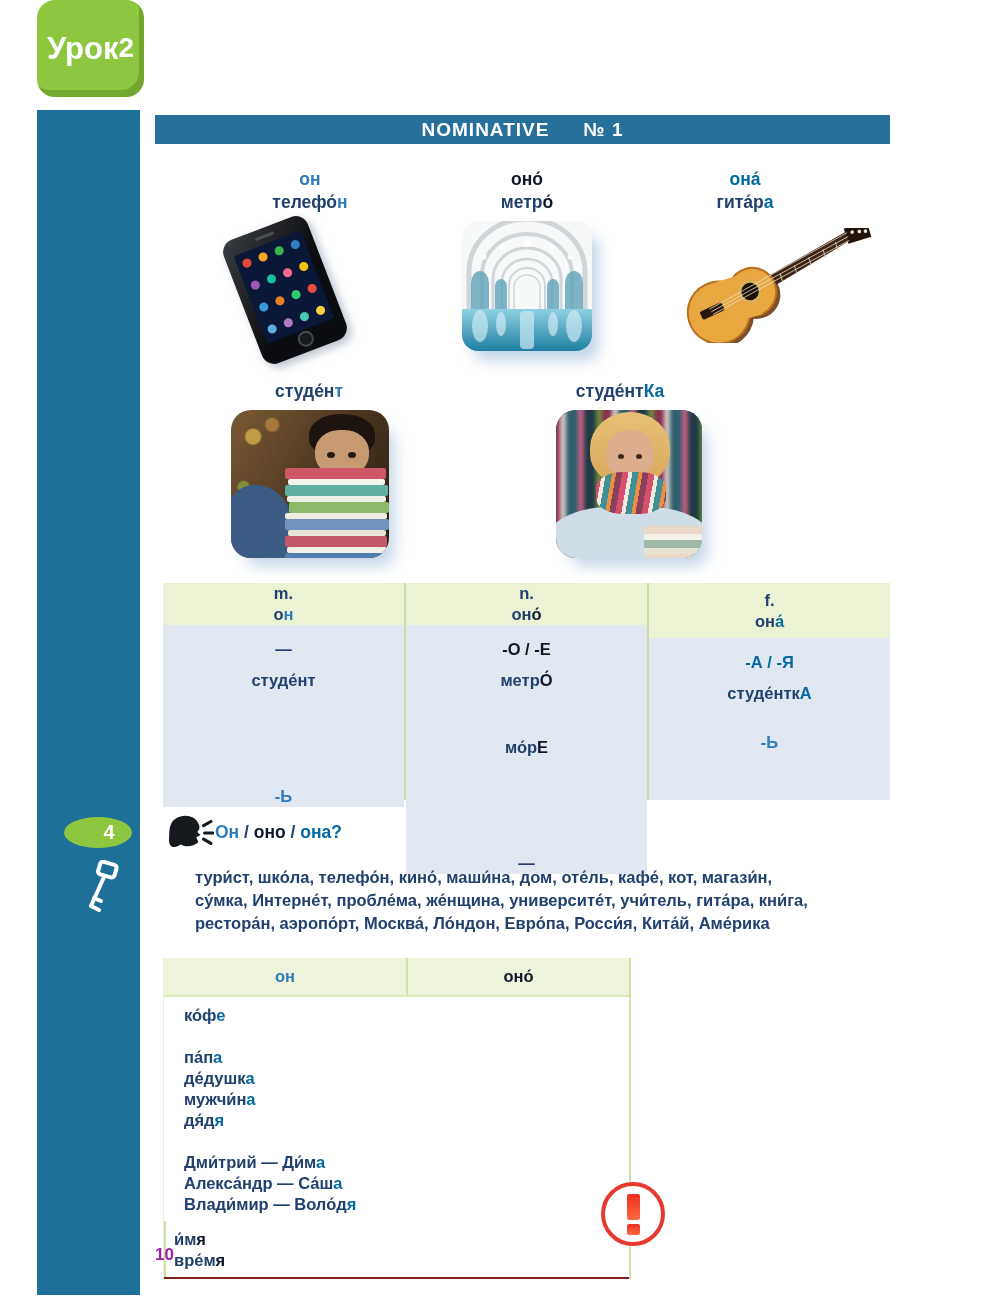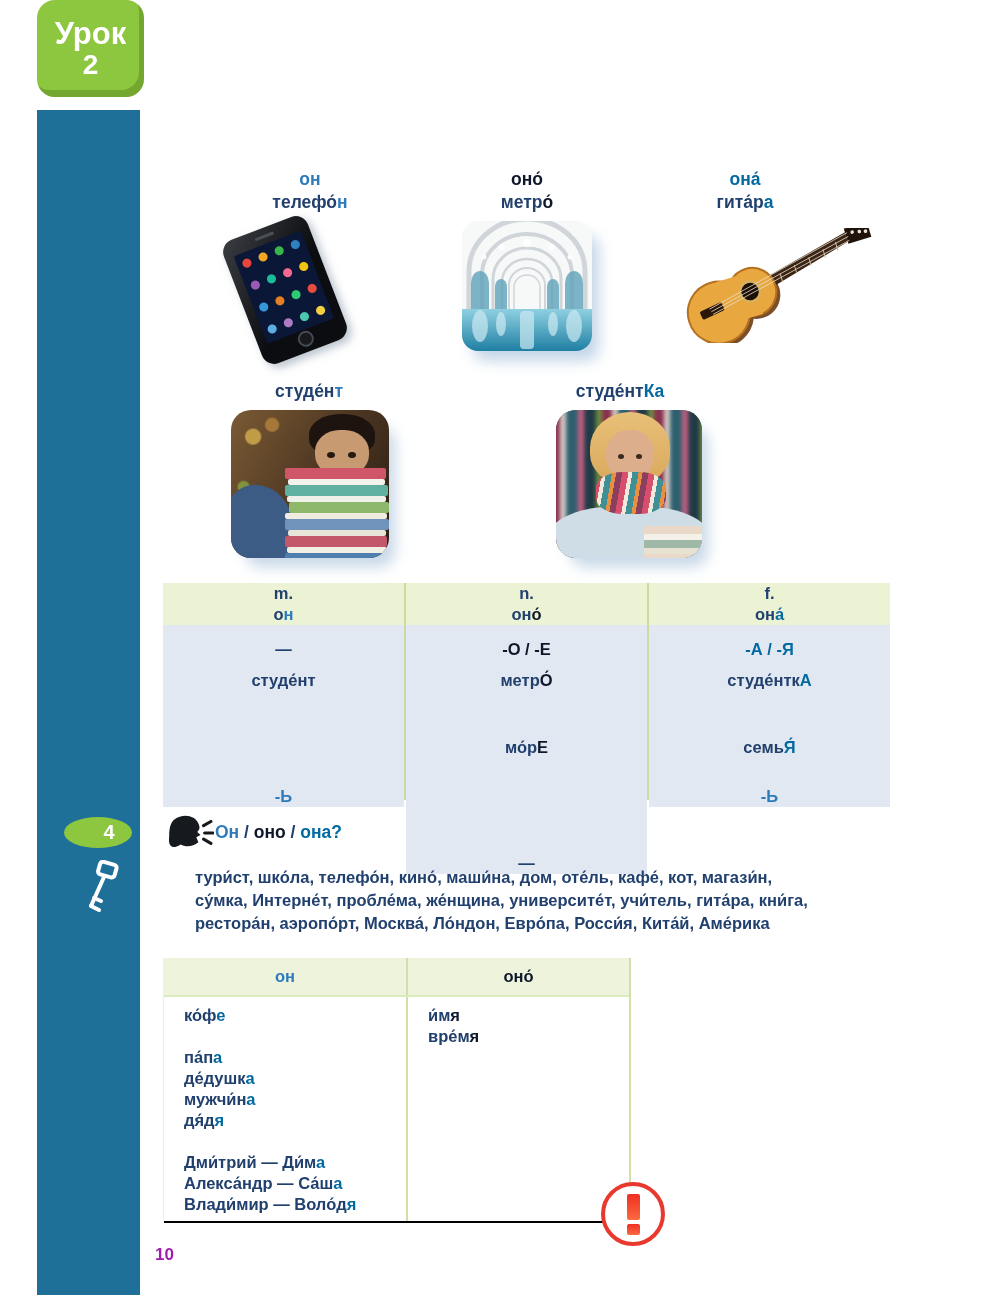--- a/index.html
+++ b/index.html
@@ -6,21 +6,21 @@
   #page{position:relative;width:1000px;height:1300px;background:#fff;
         font-family:"Liberation Sans",sans-serif;overflow:hidden;}
 
   
   .c-nv{color:#21406e}.c-bl{color:#2e7bbb}.c-gr{color:#0f172a}.c-rd{color:#0369a1}
 
   
   .lesson-badge{position:absolute;left:37px;top:0;width:107px;height:97px;
     background:#8dc63f;border-radius:18px;
     box-shadow:inset -5px -7px 0 rgba(96,142,34,.55);
-    display:flex;flex-direction:column;align-items:center;justify-content:center;
+    display:flex;align-items:center;justify-content:center;
     color:#fff;font-weight:bold;line-height:1.08;}
   .lesson-badge .l1{font-size:31px}.lesson-badge .l2{font-size:28px}
 
   
   .sidebar{position:absolute;left:37px;top:110px;width:103px;height:1185px;background:#1f7098;}
 
   
   .header-bar{position:absolute;left:155px;top:115px;width:735px;height:29px;background:#28709c;
     display:flex;align-items:center;justify-content:center;gap:34px;
     color:#fff;font-weight:bold;font-size:19px;letter-spacing:1px;}
@@ -116,25 +116,25 @@
   .speak-icon{position:absolute;left:164px;top:813px;width:50px;height:42px;}
   .ex-prompt{position:absolute;left:215px;top:822px;font-weight:bold;font-size:17.5px;}
 
   .word-list{position:absolute;left:163px;top:866px;width:740px;font-weight:bold;font-size:16.5px;
     color:#21406e;line-height:23px;margin-left:32px;}
 
   
   .table2{position:absolute;left:163px;top:958px;width:465px;border-right:2px solid #cfe1a8;border-left:1px solid #eaf2d8;}
   .t2-head{display:flex;height:37px;background:#eef3dc;border-bottom:2px solid #dcebbc;}
   .t2-head .cell{display:flex;align-items:center;justify-content:center;font-weight:bold;font-size:16.5px;}
-  .t2-body{display:flex;border-bottom:2px solid #000000;}
+  .t2-body{display:flex;border-bottom:2px solid #7f1d1d;flex-direction:column;}
   .t2-body .cell{padding:8px 0 6px 20px;font-weight:bold;font-size:16.5px;}
   .cell.left{width:242px;box-sizing:border-box;}
   .cell.right{flex:1;border-left:2px solid #cfe1a8;}
-  .t2-body .cell.right{padding-left:20px;}
+  .t2-body .cell.right{padding-left:8px;}
   .rline{height:21px;line-height:21px;white-space:nowrap;}
 
   
   .excl{position:absolute;left:601px;top:1182px;width:64px;height:64px;border:4px solid #e8392f;border-radius:50%;
     background:#fff;box-sizing:border-box;z-index:3;}
   .excl .bar{width:13px;height:26px;margin:8px auto 4px;border-radius:2px;background:linear-gradient(180deg,#ee2f23,#fb6a3e);}
   .excl .dot{width:13px;height:11px;margin:0 auto;border-radius:2px;background:linear-gradient(180deg,#ee2f23,#fb6a3e);}
 
   .page-num{position:absolute;left:155px;top:1245px;width:735px;text-align:left;
     font-weight:bold;font-size:17px;color:#a21caf;}
@@ -144,20 +144,24 @@
 
 <div id="page">
 
   <div class="lesson-badge">
     <div class="l1">Урок</div>
     <div class="l2">2</div>
   </div>
 
   <div class="sidebar"></div>
 
+  <div class="header-bar">
+    <span>NOMINATIVE</span>
+    <span>№ 1</span>
+  </div>
 
   <div class="intro-col i0">
     <div><span class="c-bl">он</span></div>
     <div><span class="c-nv">телефо́</span><span class="c-bl">н</span></div>
   </div>
   <div class="intro-col i1">
     <div><span class="c-gr">оно́</span></div>
     <div><span class="c-nv">метр</span><span class="c-gr">о́</span></div>
   </div>
   <div class="intro-col i2">
@@ -312,21 +316,20 @@
       </div>
     </div>
     <div class="g-col">
       <div class="g-head">
         <div><span class="c-nv">f.</span></div>
         <div><span class="c-nv">он</span><span class="c-rd">а́</span></div>
       </div>
       <div class="g-body">
         <div class="g-s g-s1"><span class="c-rd">-А / -Я</span></div>
         <div class="g-s g-s2"><span class="c-nv">студе́нтк</span><span class="c-rd">А</span></div>
-        <div class="g-s"><span class="c-nv">семь</span><span class="c-rd">Я́</span></div>
         <div class="g-s g-s4"><span class="c-bl">-Ь</span></div>
       </div>
     </div>
   </div>
 
   <div class="ex-badge">
     <span>4</span>
   </div>
 
   <div class="key-icon">

